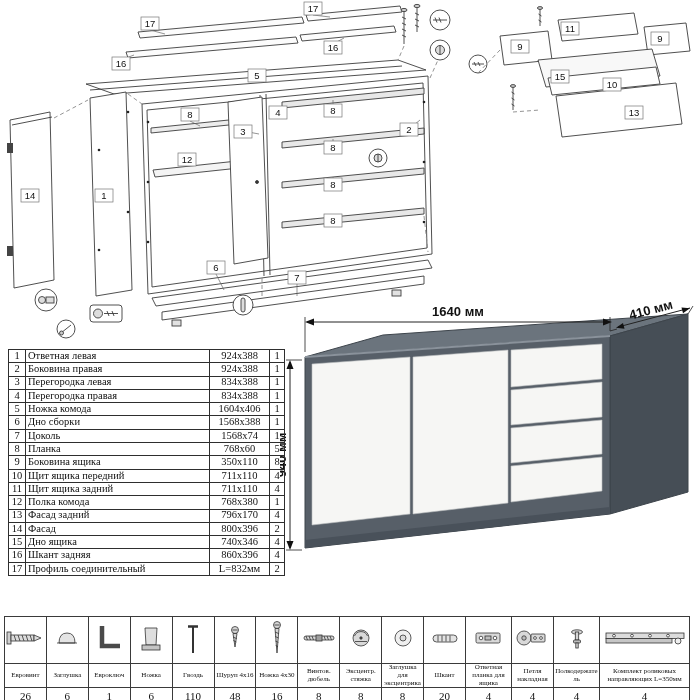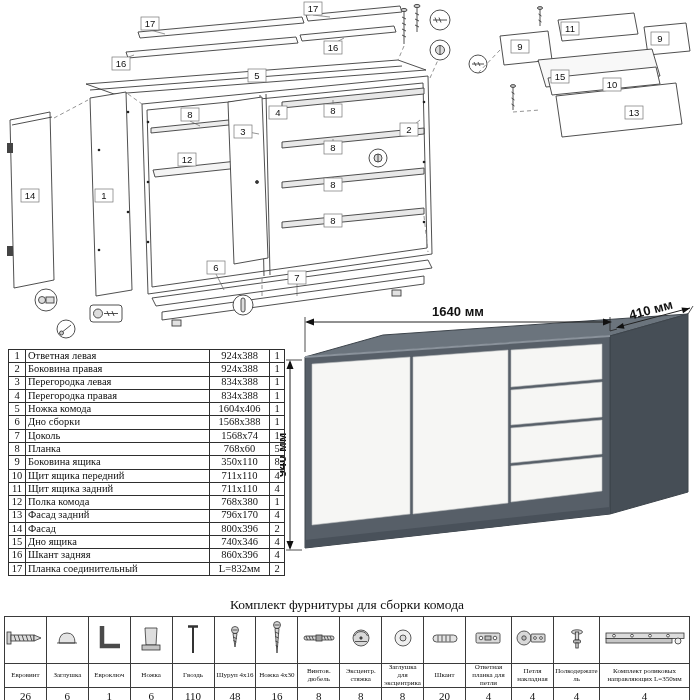--- a/index.html
+++ b/index.html
@@ -415,28 +415,27 @@
         <td class="c">4</td>
       </tr>
         <tr>
         <td class="c">16</td>
         <td>Шкант задняя</td>
         <td class="c">860x396</td>
         <td class="c">4</td>
       </tr>
         <tr>
         <td class="c">17</td>
-        <td>Планка соединительный</td>
+        <td>Профиль соединительный</td>
         <td class="c">L=832мм</td>
         <td class="c">2</td>
       </tr>
       </tbody>
   </table>
 
-  <div class="hw-title">Комплект фурнитуры для сборки комода</div>
 
   <table class="hw">
     <colgroup>
       <col>
         <col>
         <col>
         <col>
         <col>
         <col>
         <col>
@@ -612,21 +611,21 @@
           <td class="hw-name">Заглушка</td>
           <td class="hw-name">Евроключ</td>
           <td class="hw-name">Ножка</td>
           <td class="hw-name">Гвоздь</td>
           <td class="hw-name">Шуруп 4x16</td>
           <td class="hw-name">Ножка 4x30</td>
           <td class="hw-name">Винтов. дюбель</td>
           <td class="hw-name">Эксцентр. стяжка</td>
           <td class="hw-name">Заглушка для эксцентрика</td>
           <td class="hw-name">Шкант</td>
-          <td class="hw-name">Ответная планка для петли</td>
+          <td class="hw-name">Ответная планка для ящика</td>
           <td class="hw-name">Петля накладная</td>
           <td class="hw-name">Полкодержатель</td>
           <td class="hw-name">Комплект роликовых направляющих L=350мм</td>
         </tr>
       <tr>
 
       <td class="hw-qty">26</td>
           <td class="hw-qty">6</td>
           <td class="hw-qty">1</td>
           <td class="hw-qty">6</td>

